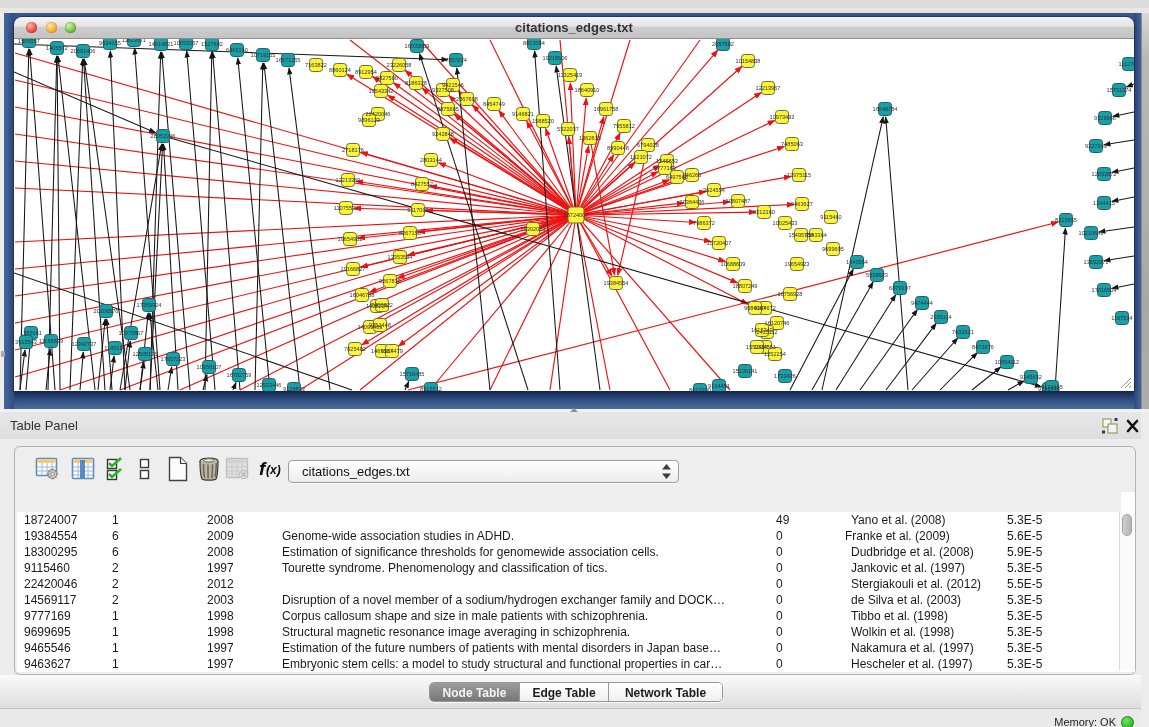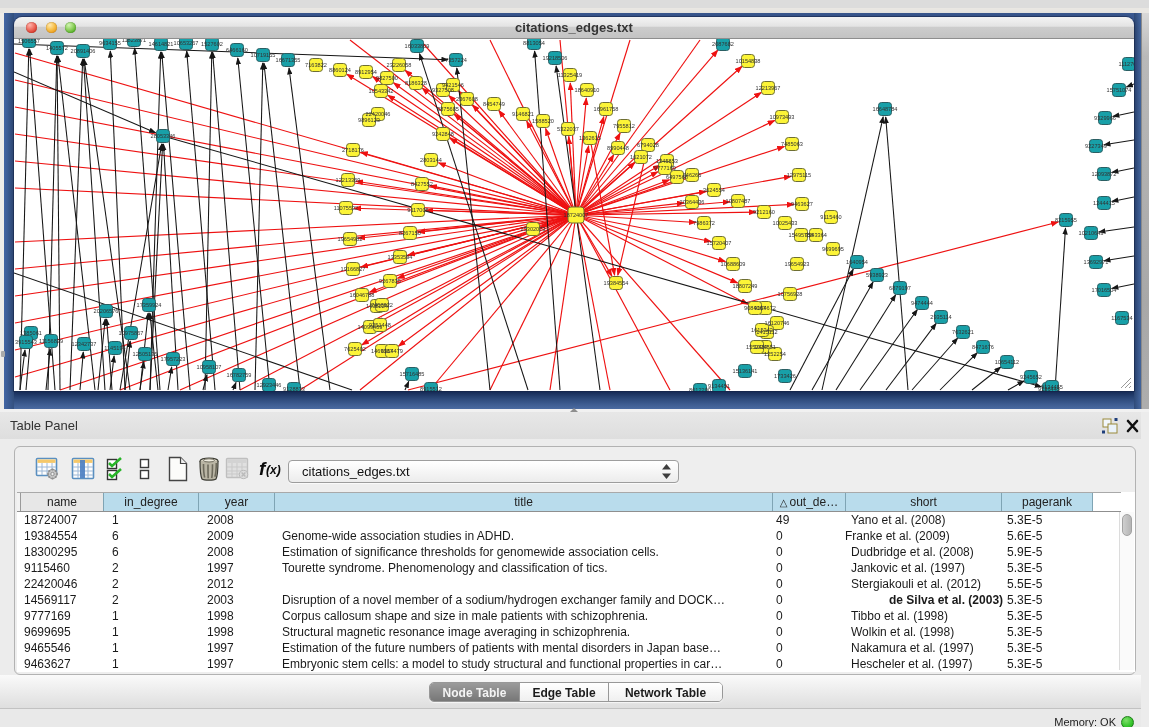--- a/index.html
+++ b/index.html
@@ -663,30 +663,20 @@
       </button>
 
       <div class="abs" id="combo">
         <div class="abs" id="combo-value">citations_edges.txt</div>
         <svg class="abs" id="combo-stepper" width="11" height="17">
           <path d="M5.5,1 L10,6.5 L1,6.5 z" fill="#3d3d3d"></path>
           <path d="M5.5,16 L10,10.5 L1,10.5 z" fill="#3d3d3d"></path>
         </svg>
       </div>
 
-      <div class="abs" id="thead">
-        <div class="abs" id="hgutter"></div>
-      <div class="abs hcell" style="left: 4px; width: 83px; background: rgb(231, 231, 231);"><span>name</span></div>
-          <div class="abs hcell" style="left: 87px; width: 95px; background: rgb(185, 220, 236);"><span>in_degree</span></div>
-          <div class="abs hcell" style="left: 182px; width: 76px; background: rgb(185, 220, 236);"><span>year</span></div>
-          <div class="abs hcell" style="left: 258px; width: 498px; background: rgb(185, 220, 236);"><span>title</span></div>
-          <div class="abs hcell" style="left: 756px; width: 73px; background: rgb(185, 220, 236);"><span class="sort-tri">△</span><span>out_de…</span></div>
-          <div class="abs hcell" style="left: 829px; width: 156px; background: rgb(185, 220, 236);"><span>short</span></div>
-          <div class="abs hcell" style="left: 985px; width: 91px; background: rgb(185, 220, 236);"><span>pagerank</span></div>
-        </div>
       <div class="abs" id="tbody">
           <div class="abs trow" style="top: 0px;">
             <div class="abs tcell" style="left: 7px; width: 80px;">18724007</div>
             <div class="abs tcell" style="left: 95px; width: 87px;">1</div>
             <div class="abs tcell" style="left: 190px; width: 68px;">2008</div>
             <div class="abs tcell" style="left: 759px; width: 70px;">49</div>
             <div class="abs tcell" style="left: 834px; width: 151px;">Yano et al. (2008)</div>
             <div class="abs tcell" style="left: 990px; width: 86px;">5.3E-5</div>
           </div>
           <div class="abs trow" style="top: 16px;">
@@ -723,21 +713,21 @@
             <div class="abs tcell" style="left: 759px; width: 70px;">0</div>
             <div class="abs tcell" style="left: 834px; width: 151px;">Stergiakouli et al. (2012)</div>
             <div class="abs tcell" style="left: 990px; width: 86px;">5.5E-5</div>
           </div>
           <div class="abs trow" style="top: 80px;">
             <div class="abs tcell" style="left: 7px; width: 80px;">14569117</div>
             <div class="abs tcell" style="left: 95px; width: 87px;">2</div>
             <div class="abs tcell" style="left: 190px; width: 68px;">2003</div>
             <div class="abs tcell" style="left: 265px; width: 491px;">Disruption of a novel member of a sodium/hydrogen exchanger family and DOCK…</div>
             <div class="abs tcell" style="left: 759px; width: 70px;">0</div>
-            <div class="abs tcell" style="left: 872px; width: 151px; font-weight: bold;">de Silva et al. (2003)</div>
+            <div class="abs tcell" style="left: 834px; width: 151px;">de Silva et al. (2003)</div>
             <div class="abs tcell" style="left: 990px; width: 86px;">5.3E-5</div>
           </div>
           <div class="abs trow" style="top: 96px;">
             <div class="abs tcell" style="left: 7px; width: 80px;">9777169</div>
             <div class="abs tcell" style="left: 95px; width: 87px;">1</div>
             <div class="abs tcell" style="left: 190px; width: 68px;">1998</div>
             <div class="abs tcell" style="left: 265px; width: 491px;">Corpus callosum shape and size in male patients with schizophrenia.</div>
             <div class="abs tcell" style="left: 759px; width: 70px;">0</div>
             <div class="abs tcell" style="left: 834px; width: 151px;">Tibbo et al. (1998)</div>
             <div class="abs tcell" style="left: 990px; width: 86px;">5.3E-5</div>

